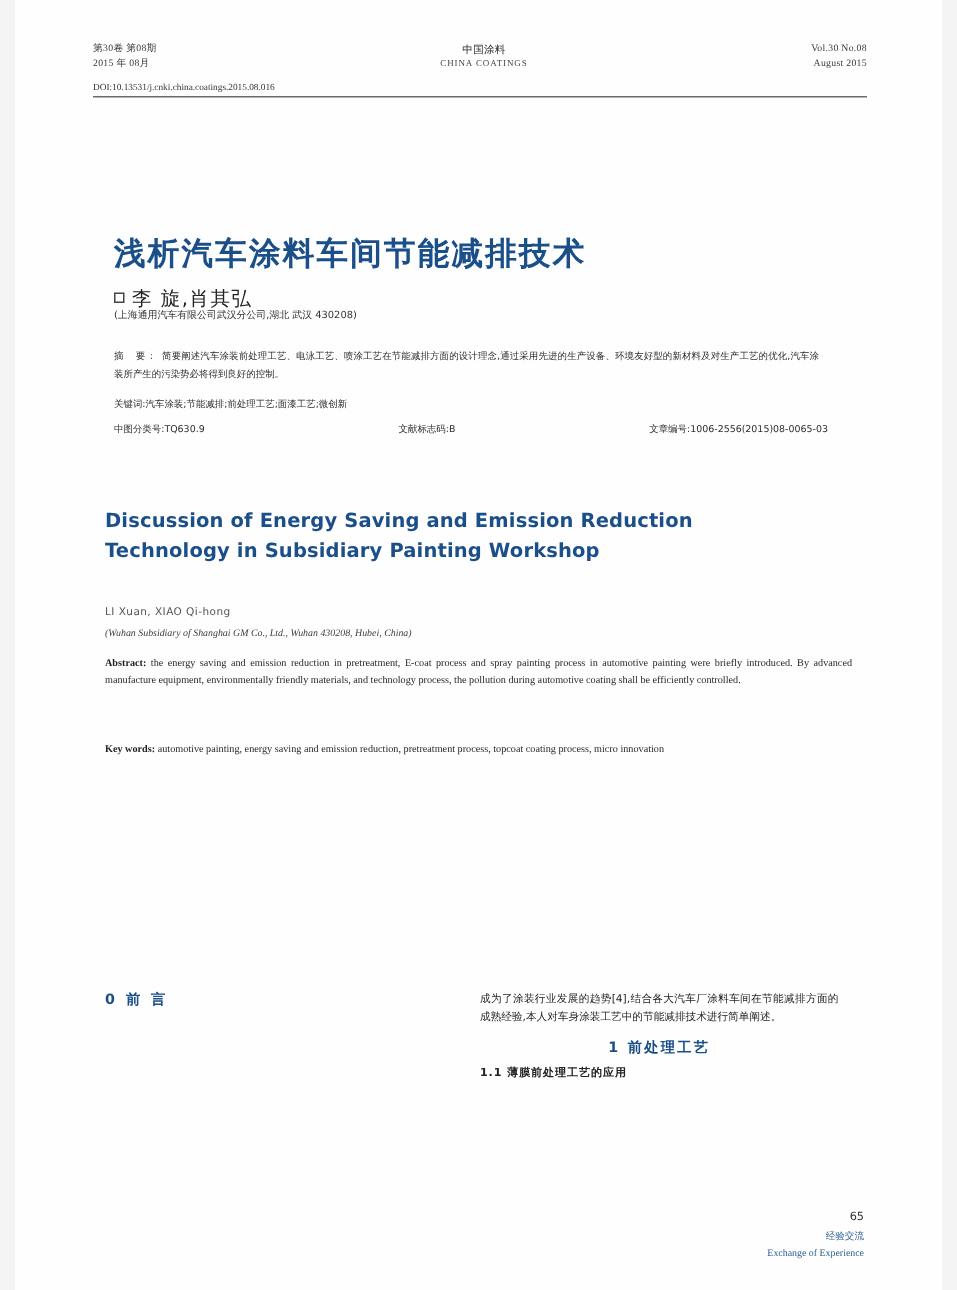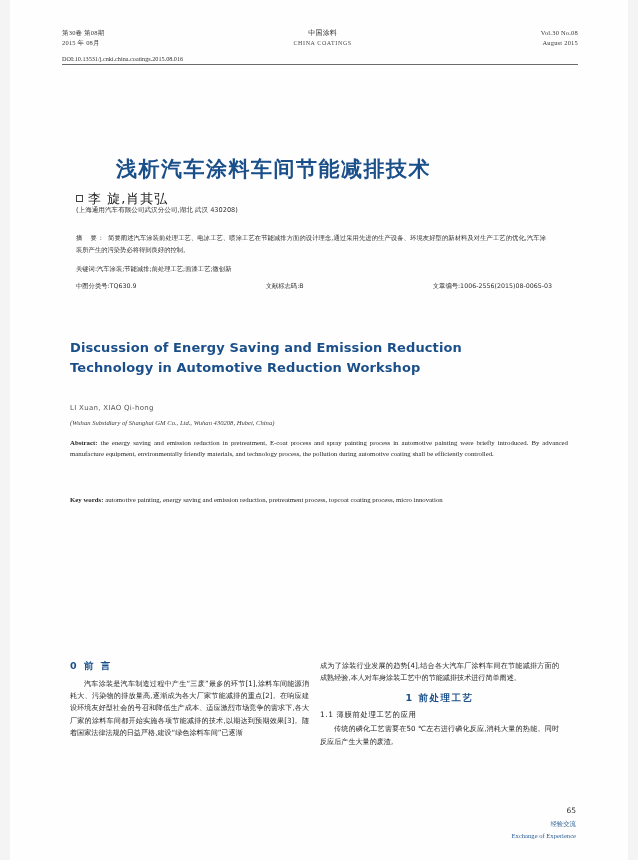--- a/index.html
+++ b/index.html
@@ -80,21 +80,20 @@
   
   .cn-title {
     position: absolute;
     left: 76px;
     top: 155px;
     font-family: "DejaVu Sans", sans-serif;
     font-size: 21px;
     font-weight: bold;
     color: #1b4f8a;
     letter-spacing: 1.5px;
-    margin-left: 40px;
   }
   .authors-cn {
     position: absolute;
     left: 76px;
     top: 190px;
     font-family: "DejaVu Sans", sans-serif;
     font-size: 13px;
     color: #222;
     letter-spacing: 1px;
   }
@@ -234,21 +233,21 @@
     font-size: 9.5px;
     font-weight: bold;
     color: #1b4f8a;
     letter-spacing: 1.5px;
     margin: 8px 0 4px 0;
     text-align: center;
   }
   .sec-h3 {
     font-family: "DejaVu Sans", sans-serif;
     font-size: 7.4px;
-    font-weight: normal;
+    font-weight: bold;
     color: #222;
     letter-spacing: 0.6px;
     margin: 5px 0 3px 0;
   }
   .para {
     font-family: "DejaVu Sans", sans-serif;
     font-size: 7.1px;
     line-height: 1.72;
     color: #1f1f1f;
     text-align: justify;
@@ -342,21 +341,21 @@
     </div>
 
     <div class="clc-row">
       <span>中图分类号:TQ630.9</span>
       <span>文献标志码:B</span>
       <span>文章编号:1006-2556(2015)08-0065-03</span>
     </div>
 
     <div class="en-title">
       <div>Discussion of Energy Saving and Emission Reduction</div>
-      <div>Technology in Automotive Reduction Workshop</div>
+      <div>Technology in Subsidiary Painting Workshop</div>
     </div>
 
     <div class="en-authors">LI Xuan, XIAO Qi-hong</div>
     <div class="en-affil">(Wuhan Subsidiary of Shanghai GM Co., Ltd., Wuhan 430208, Hubei, China)</div>
 
     <div class="en-abs">
       <b>Abstract:</b>
       <span>the energy saving and emission reduction in pretreatment, E-coat process and spray painting process in automotive painting were briefly introduced. By advanced manufacture equipment, environmentally friendly materials, and technology process, the pollution during automotive coating shall be efficiently controlled.</span>
     </div>
 
@@ -364,34 +363,32 @@
       <b>Key words:</b>
       <span>automotive painting, energy saving and emission reduction, pretreatment process, topcoat coating process, micro innovation</span>
     </div>
 
     <div class="body-cols">
       <div class="bcol">
         <div class="sec-h">
           <span>0</span>
           <span>前  言</span>
         </div>
-        <div class="para">汽车涂装是汽车制造过程中产生“三废”最多的环节[1],涂料车间能源消耗大、污染物的排放量高,逐渐成为各大厂家节能减排的重点[2]。在响应建设环境友好型社会的号召和降低生产成本、适应激烈市场竞争的需求下,各大厂家的涂料车间都开始实施各项节能减排的技术,以期达到预期效果[3]。随着国家法律法规的日益严格,建设“绿色涂料车间”已逐渐</div>
       </div>
 
       <div class="bcol">
         <div class="para noind">成为了涂装行业发展的趋势[4],结合各大汽车厂涂料车间在节能减排方面的成熟经验,本人对车身涂装工艺中的节能减排技术进行简单阐述。</div>
         <div class="sec-h2">
           <span>1</span>
           <span>前处理工艺</span>
         </div>
         <div class="sec-h3">
           <span>1.1</span>
           <span>薄膜前处理工艺的应用</span>
         </div>
-        <div class="para">传统的磷化工艺需要在50 ℃左右进行磷化反应,消耗大量的热能。同时反应后产生大量的废渣,</div>
       </div>
     </div>
 
     <div class="folio">65</div>
     <div class="footer-cn">经验交流</div>
     <div class="footer-en">Exchange of Experience</div>
 
   </div>
 </div>
 

